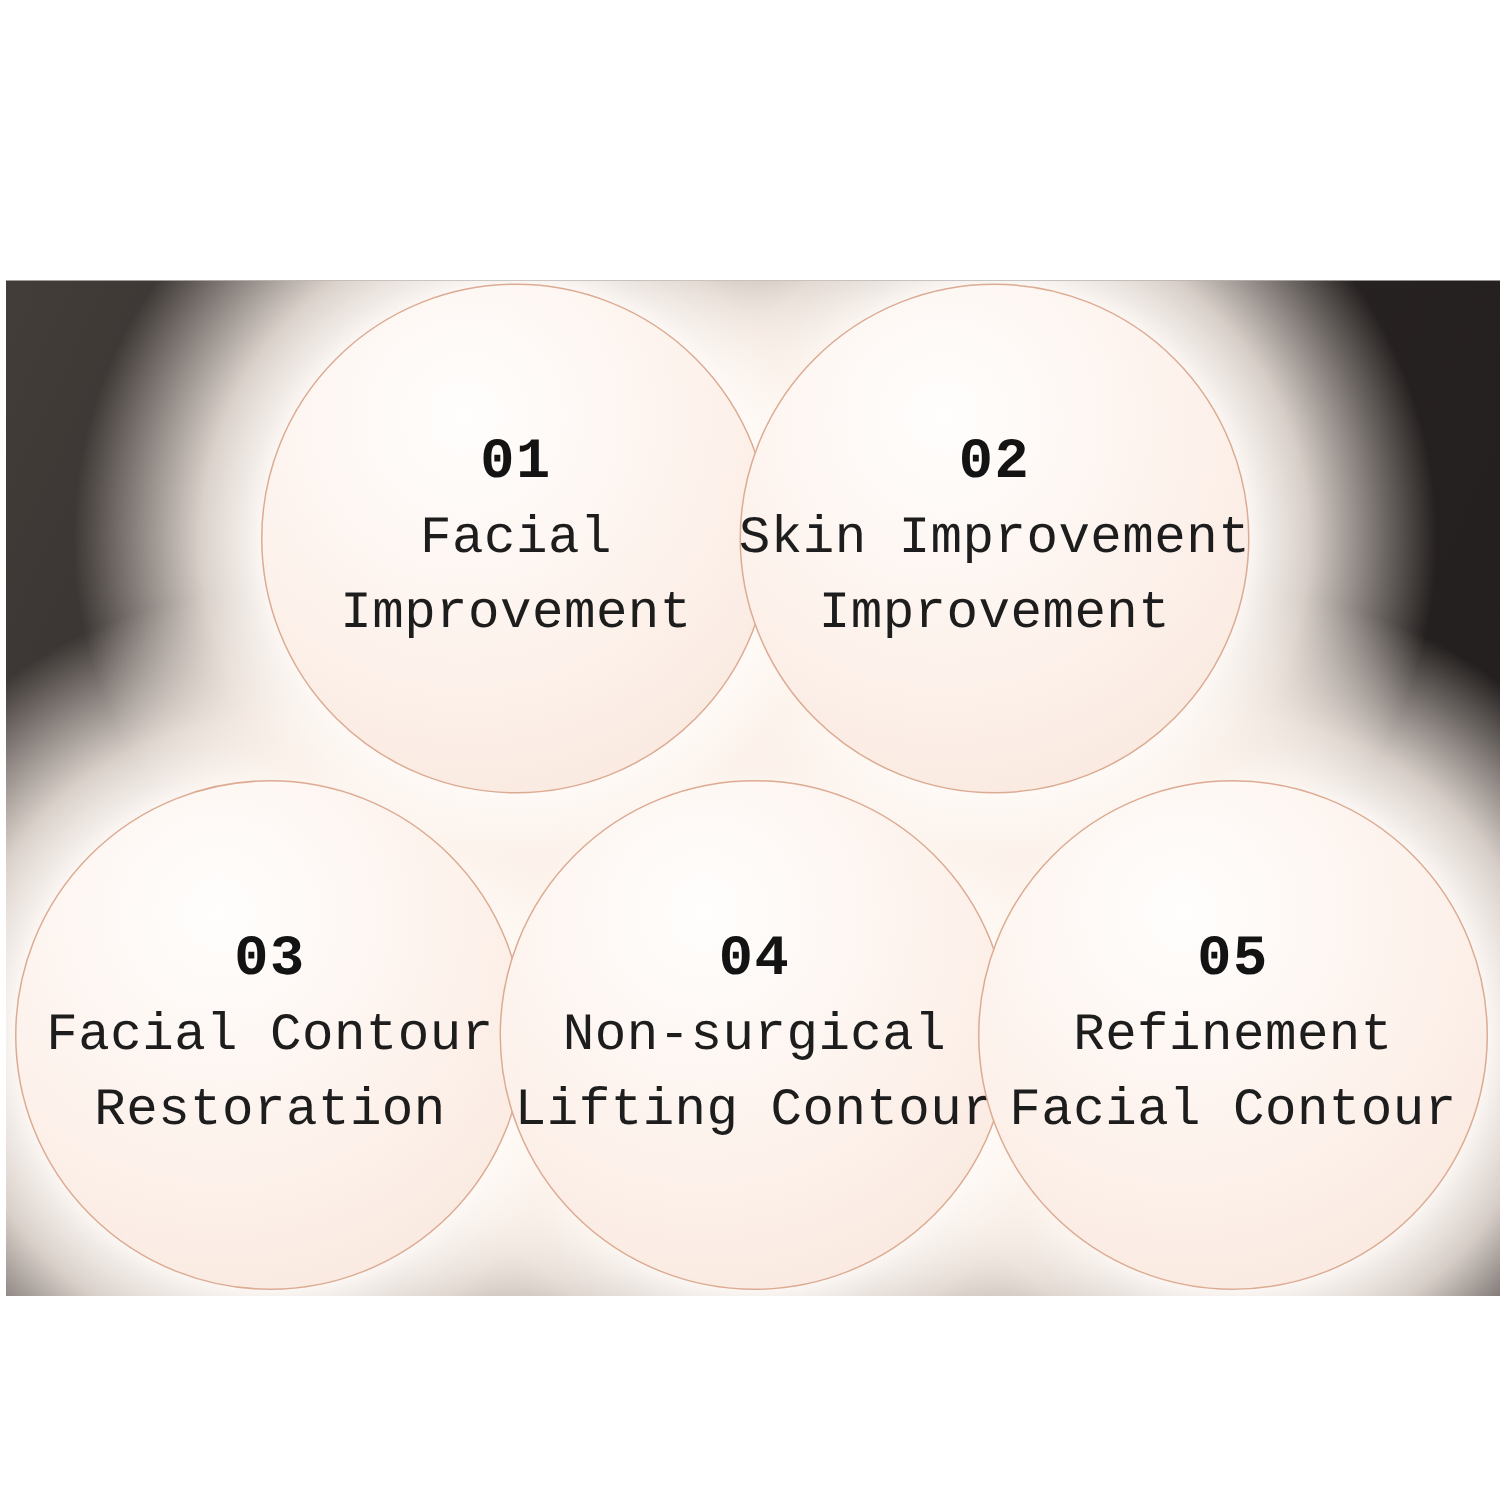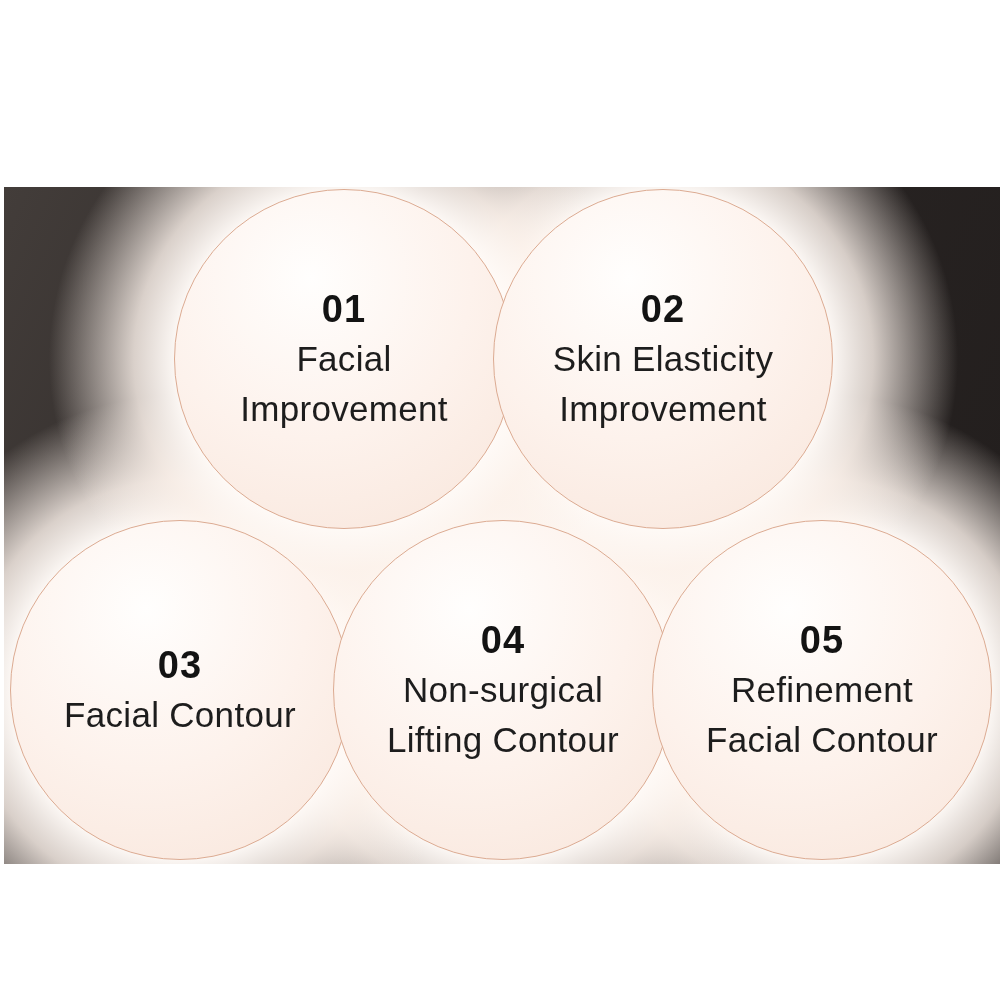--- a/index.html
+++ b/index.html
@@ -15,20 +15,21 @@
   
   .panel{
     position:absolute;left:4px;top:187px;width:996px;height:677px;overflow:hidden;
     background:
       radial-gradient(circle at 340px 172px, rgba(255,251,248,1) 165px, rgba(253,243,236,0.82) 210px, rgba(253,243,236,0) 295px),
       radial-gradient(circle at 659px 172px, rgba(255,251,248,1) 165px, rgba(253,243,236,0.82) 210px, rgba(253,243,236,0) 295px),
       radial-gradient(circle at 176px 503px, rgba(255,251,248,1) 165px, rgba(253,243,236,0.82) 210px, rgba(253,243,236,0) 295px),
       radial-gradient(circle at 499px 503px, rgba(255,251,248,1) 165px, rgba(253,243,236,0.82) 210px, rgba(253,243,236,0) 295px),
       radial-gradient(circle at 818px 503px, rgba(255,251,248,1) 165px, rgba(253,243,236,0.82) 210px, rgba(253,243,236,0) 295px),
       linear-gradient(115deg, #433d3a 0%, #2b2625 40%, #211d1c 100%);
+    font-family: Liberation Mono, monospace;
   }
   .circle{
     position:absolute;width:340px;height:340px;border-radius:50%;box-sizing:border-box;
     background:radial-gradient(circle at 40% 26%, #fffefd 0%, #fdf2ec 50%, #f8e5da 100%);
     border:1px solid #dcab92;
     display:flex;flex-direction:column;align-items:center;justify-content:center;
     text-align:center;
   }
   .c1{left:170px;top:2px;}
   .c2{left:489px;top:2px;align-items:center;}
@@ -50,27 +51,28 @@
   <div class="panel">
 
     <div class="circle c1">
       <div class="num">01</div>
       <div class="line">Facial</div>
       <div class="line">Improvement</div>
     </div>
 
     <div class="circle c2">
       <div class="num">02</div>
-      <div class="line">Skin Elasticity</div>
+      <div class="line">Skin Improvement</div>
       <div class="line">Improvement</div>
     </div>
 
     <div class="circle c3">
       <div class="num">03</div>
       <div class="line">Facial Contour</div>
+      <div class="line">Restoration</div>
     </div>
 
     <div class="circle c4">
       <div class="num">04</div>
       <div class="line">Non-surgical</div>
       <div class="line">Lifting Contour</div>
     </div>
 
     <div class="circle c5">
       <div class="num">05</div>

